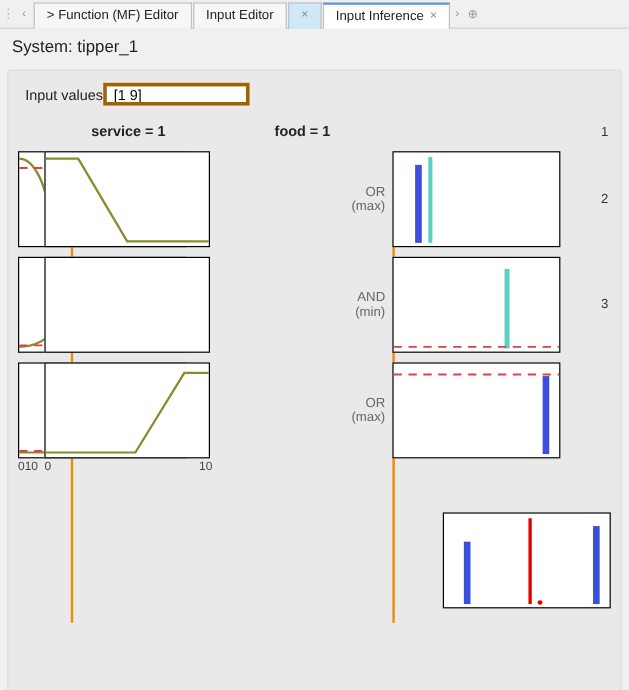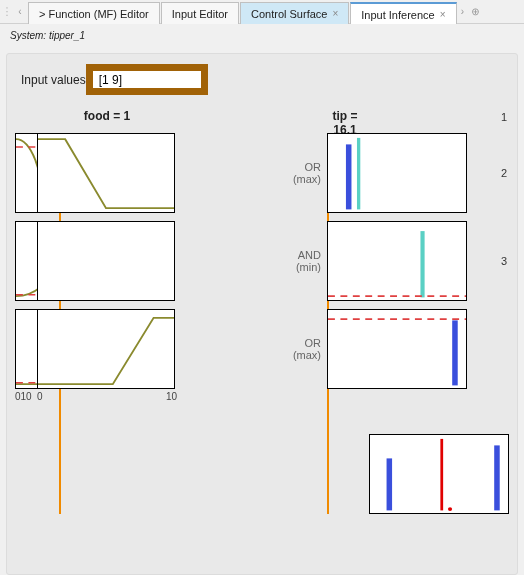--- a/index.html
+++ b/index.html
@@ -24,21 +24,21 @@
 .tab {
   height: 22px;
   line-height: 22px;
   padding: 0 10px;
   border: 1px solid #c0c0c0;
   border-bottom: none;
   background: #f7f7f7;
   margin-right: 1px;
   font-size: 11px;
   display: flex;
-  align-items: flex-start;
+  align-items: center;
   gap: 5px;
   position: relative;
   top: 1px;
 }
 .tab.active {
   background: #ffffff;
   border-top: 2px solid #5b9bd5;
 }
 .tab.highlight {
   background: #cfe8f6;
@@ -50,42 +50,41 @@
   color: #999; font-size: 10px;
 }
 .nav-arrow.right-group { margin-left: -3px; }
 .grip {
   width: 10px; height:22px; display:flex; align-items:center; justify-content:center;
   color:#bbb; font-size:11px;
 }
 
 .sysrow {
   padding: 6px 10px 4px 10px;
-  font-size: 10px;
-  font-style: italic;
+  font-size: 14px;
 }
 
 .panel {
   margin: 8px 6px 6px 6px;
   background: #e9e9e9;
   border: 1px solid #dcdcdc;
   border-radius: 3px;
   padding: 10px 6px 6px 8px;
   height: 522px;
   position: relative;
 }
 .inputrow {
   display: flex; align-items: center; 
   margin-bottom: 14px;
   margin-left: 6px;
 }
 .inputrow label { font-size: 12px; }
 .inputrow input {
-  width: 122px; height: 31px;
-  border: 7px solid #a16207;
+  width: 122px; height: 19px;
+  border: 3px solid #a16207;
   padding: 0 6px;
   font-size: 12px;
   font-family: inherit;
   background: #fff;
 }
 
 .grid {
   display: grid;
   grid-template-columns: 16px 140px 138px 36px 140px;
   grid-auto-rows: auto;
@@ -122,21 +121,20 @@
 <div class="tabstrip">
   <div class="grip">⋮</div>
   <div class="nav-arrow">‹</div>
   <div class="tab">
     <span>&gt; Function (MF) Editor</span>
   </div>
   <div class="tab">
     <span>Input Editor</span>
   </div>
   <div class="tab highlight">
-    <span>Control Surface</span>
     <span class="close">×</span>
   </div>
   <div class="tab active">
     <span>Input Inference</span>
     <span class="close">×</span>
   </div>
   <div class="nav-arrow right-group">›</div>
   <div class="nav-arrow right-group">⊕</div>
 </div>
 
@@ -148,23 +146,23 @@
     <label>Input values</label>
     <input type="text" value="[1 9]" style="">
   </div>
 
   <div class="orange-line s1"></div>
   <div class="orange-line s2"></div>
 
   <div class="grid">
 
     <div></div>
+    <div class="colhdr">service = 1</div>
     <div class="colhdr">food = 1</div>
     <div></div>
-    <div class="colhdr">tip = 16.1</div>
 
     <div class="rownum">1</div>
     <div class="plot">
       <svg viewBox="0 0 100 60" preserveAspectRatio="none">
         <path d="M0 4 Q 8 4 14 20 Q 24 55 40 57 L 100 57" fill="none" stroke="#8a8a2e" stroke-width="1.4"></path>
         <line x1="0" y1="10" x2="100" y2="10" stroke="#e04040" stroke-width="1.2" stroke-dasharray="5,4"></line>
       </svg>
     </div>
     <div class="plot mid">
       <svg viewBox="0 0 100 60" preserveAspectRatio="none">

